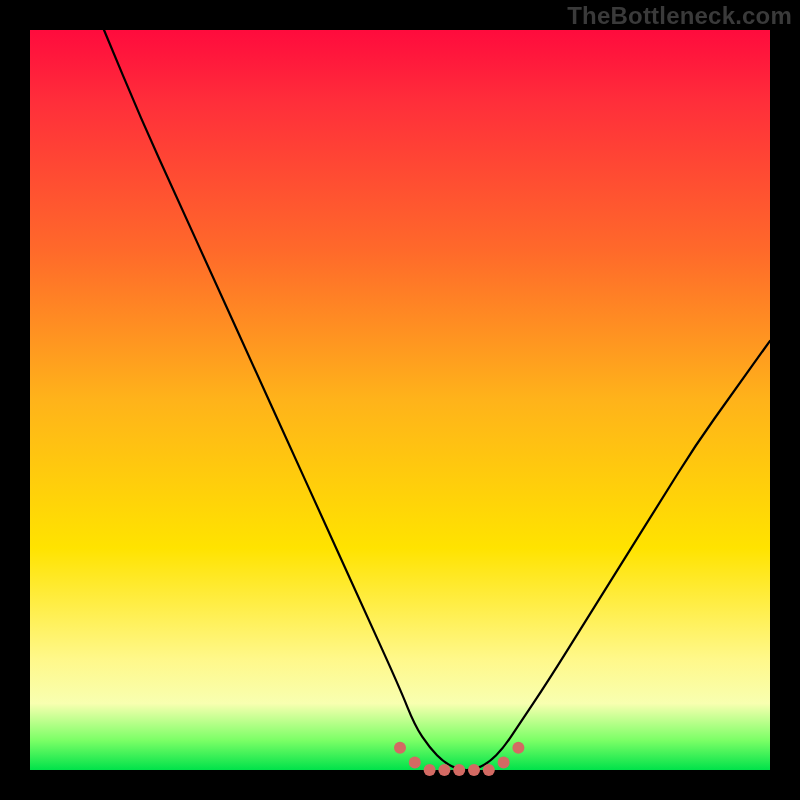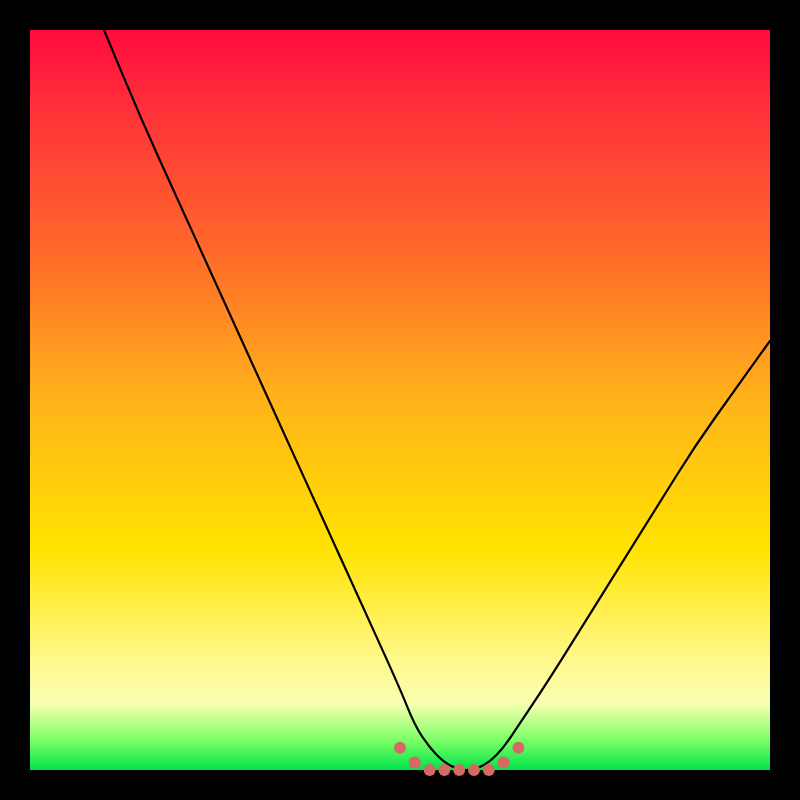--- a/index.html
+++ b/index.html
@@ -73,20 +73,21 @@
   }
   .dot {
     fill: #d36a63;
   }
 </style>
 </head>
 <body>
 
 <div class="stage">
 
+  <div class="watermark">TheBottleneck.com</div>
 
   <div class="plot-frame">
     <div class="gradient"></div>
 
     <svg class="curve" viewBox="0 0 740 740" preserveAspectRatio="none">
       <path id="curve-path" class="curve-path" d="M 74.0 0.0 Q 74.0 0.0 92.5 44.4 Q 111.0 88.8 129.5 129.5 Q 148.0 170.2 166.5 210.9 Q 185.0 251.6 203.5 292.3 Q 222.0 333.0 240.5 373.7 Q 259.0 414.4 277.5 455.1 Q 296.0 495.8 314.5 536.5 Q 333.0 577.2 351.5 617.9 Q 370.0 658.6 377.4 677.1 Q 384.8 695.6 392.2 706.7 Q 399.6 717.8 407.0 725.2 Q 414.4 732.6 421.8 736.3 Q 429.2 740.0 436.6 740.0 Q 444.0 740.0 451.4 736.3 Q 458.8 732.6 466.2 725.2 Q 473.6 717.8 481.0 706.7 Q 488.4 695.6 503.2 673.4 Q 518.0 651.2 536.5 621.6 Q 555.0 592.0 573.5 562.4 Q 592.0 532.8 610.5 503.2 Q 629.0 473.6 647.5 444.0 Q 666.0 414.4 684.5 388.5 Q 703.0 362.6 721.5 336.7 T 740.0 310.8"></path>
       <g id="dots">
           <circle class="dot" cx="370.0" cy="717.8" r="6"></circle>
           <circle class="dot" cx="384.8" cy="732.6" r="6"></circle>
           <circle class="dot" cx="399.6" cy="740.0" r="6"></circle>

